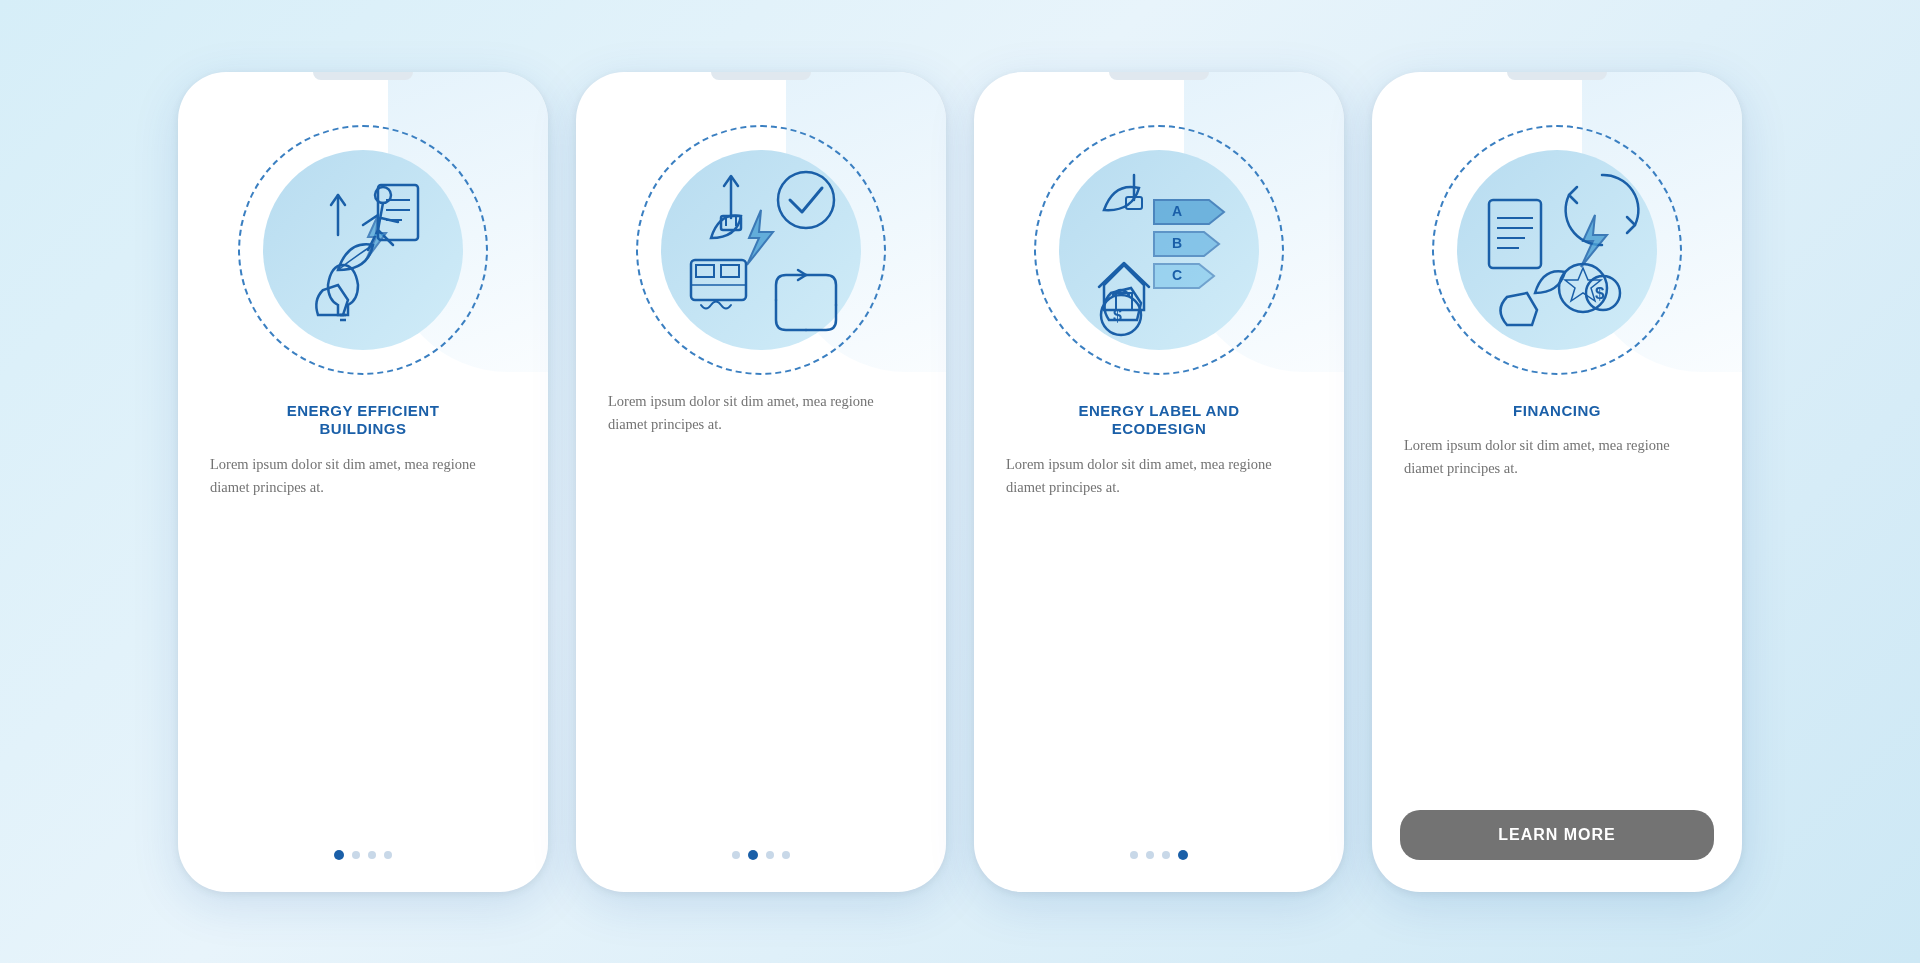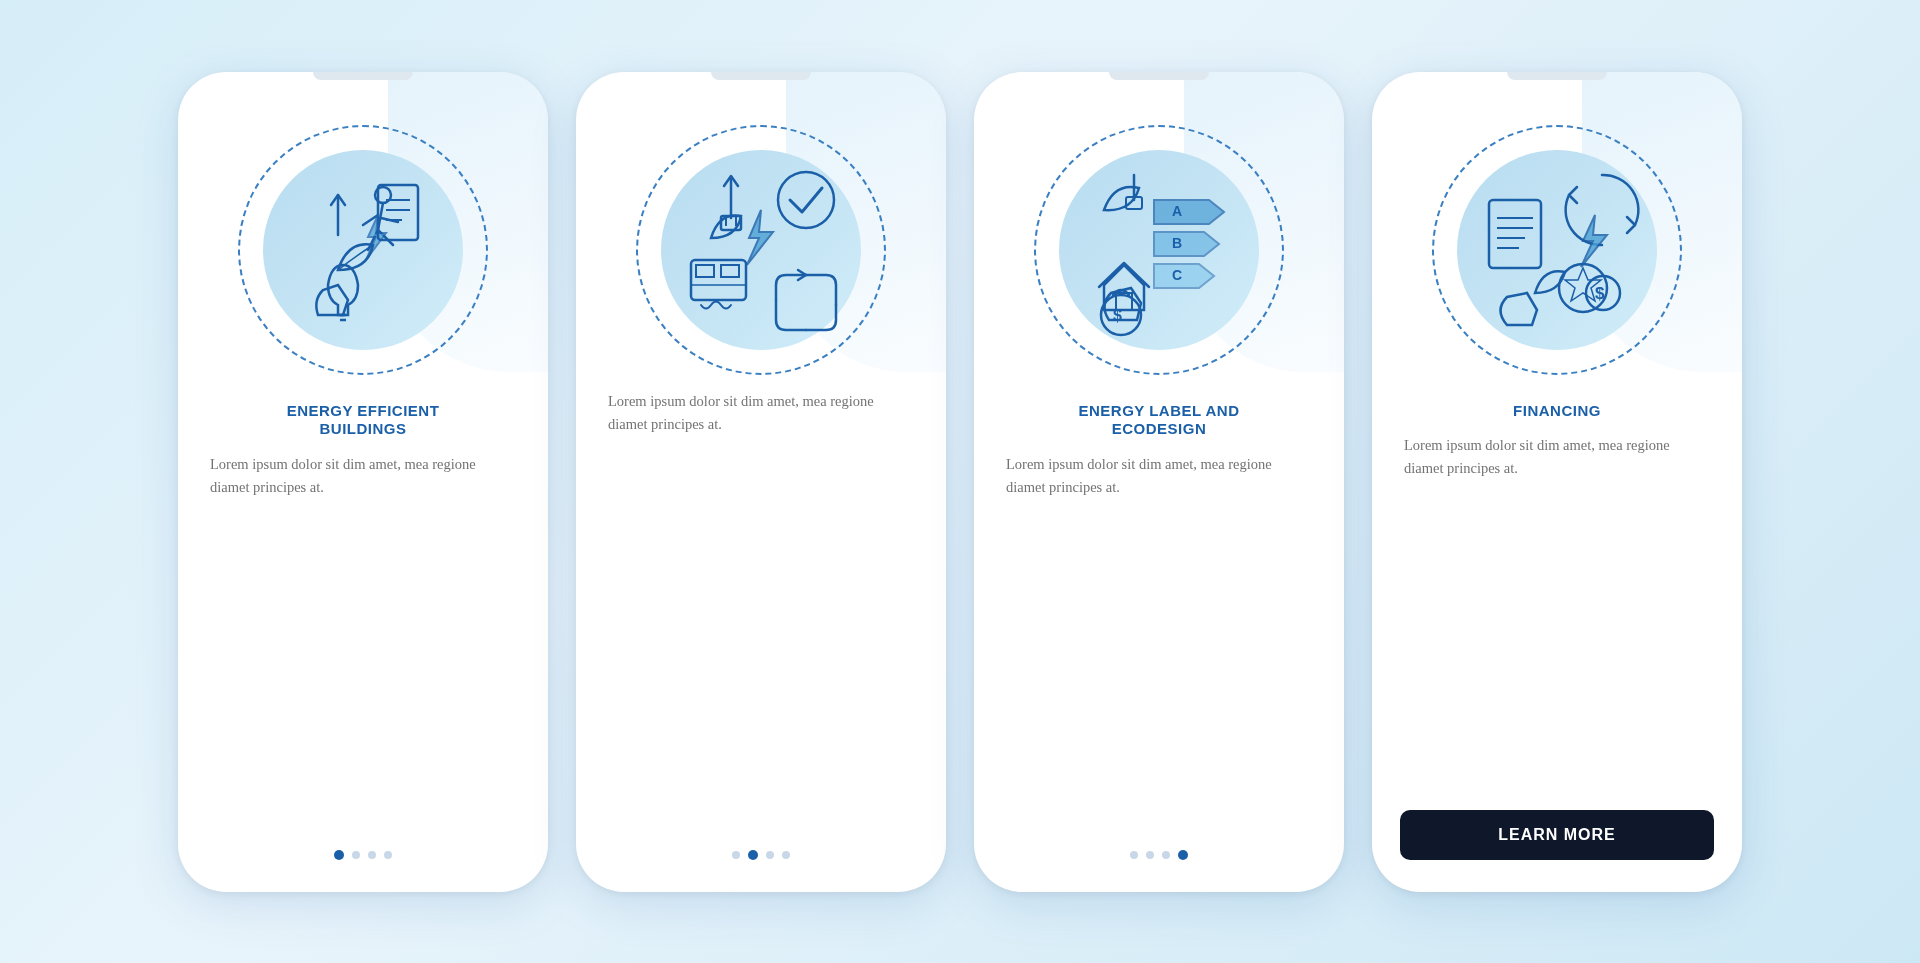--- a/index.html
+++ b/index.html
@@ -151,24 +151,24 @@
     .dot.active {
       background: #1a5fa8;
       width: 10px;
       height: 10px;
     }
 
     
     .learn-more-btn {
       width: 100%;
       padding: 16px 0;
-      background: #0f172a;
+      background: #737373;
       color: #fff;
       border: none;
-      border-radius: 10px;
+      border-radius: 20px;
       font-size: 16px;
       font-weight: 700;
       letter-spacing: 1px;
       cursor: pointer;
       margin-top: auto;
       text-transform: uppercase;
     }
 
     
     .phone4-bottom {

